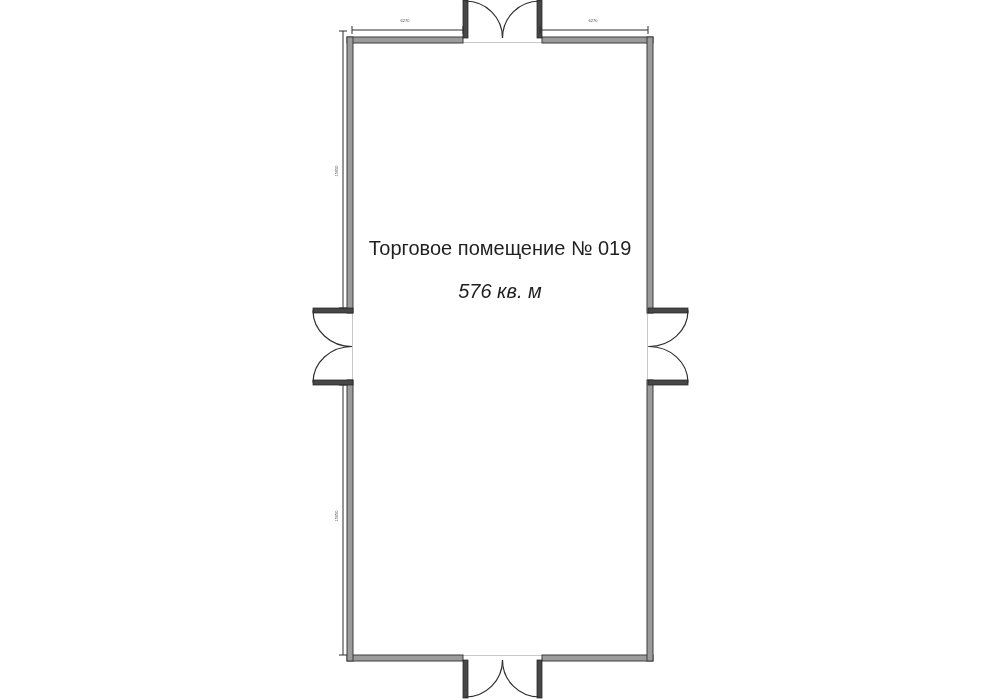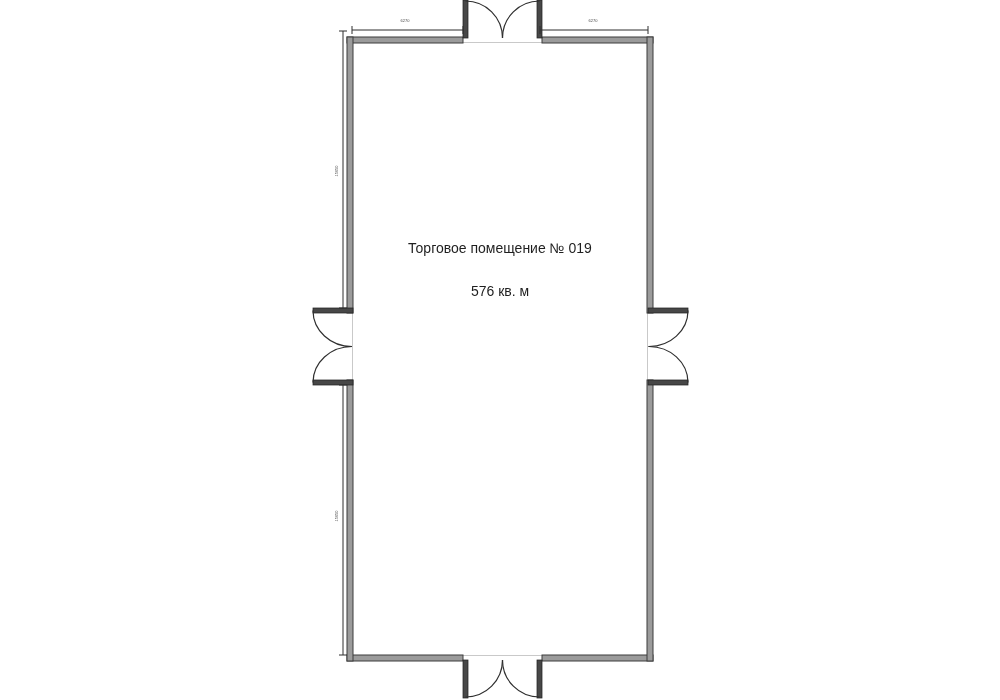--- a/index.html
+++ b/index.html
@@ -20,24 +20,24 @@
     font-family:"Liberation Sans", sans-serif;overflow:hidden;
   }
   .plan-svg{position:absolute;left:0;top:0;}
   .wall{fill:var(--wall-fill);stroke:var(--wall-edge);stroke-width:1;}
   .leaf{fill:var(--door-leaf);stroke:var(--leaf-edge);stroke-width:0.75;}
   .arc{fill:none;stroke:var(--arc-line);stroke-width:1.2;}
   .threshold{fill:none;stroke:var(--threshold);stroke-width:1;}
   .dim{fill:none;stroke:var(--dim-line);stroke-width:1;}
   .room-label{
     position:absolute;left:347px;width:306px;text-align:center;
-    color:var(--text-color);font-size:14px;line-height:17px;
+    color:var(--text-color);font-size:20px;line-height:17px;
   }
   .room-title{top:240px;}
-  .room-area{top:283px;}
+  .room-area{top:283px;font-style:italic;}
   .dim-label{
     position:absolute;width:30px;height:10px;line-height:10px;text-align:center;
     font-size:8px;color:var(--dim-text);transform:scale(0.5);
   }
   .dim-label.vert{transform:scale(0.5) rotate(-90deg);}
   .dl-top-left{left:390px;top:16px;}
   .dl-top-right{left:578px;top:16px;}
   .dl-left-upper{left:322px;top:166px;}
   .dl-left-lower{left:322px;top:511px;}
 </style>

